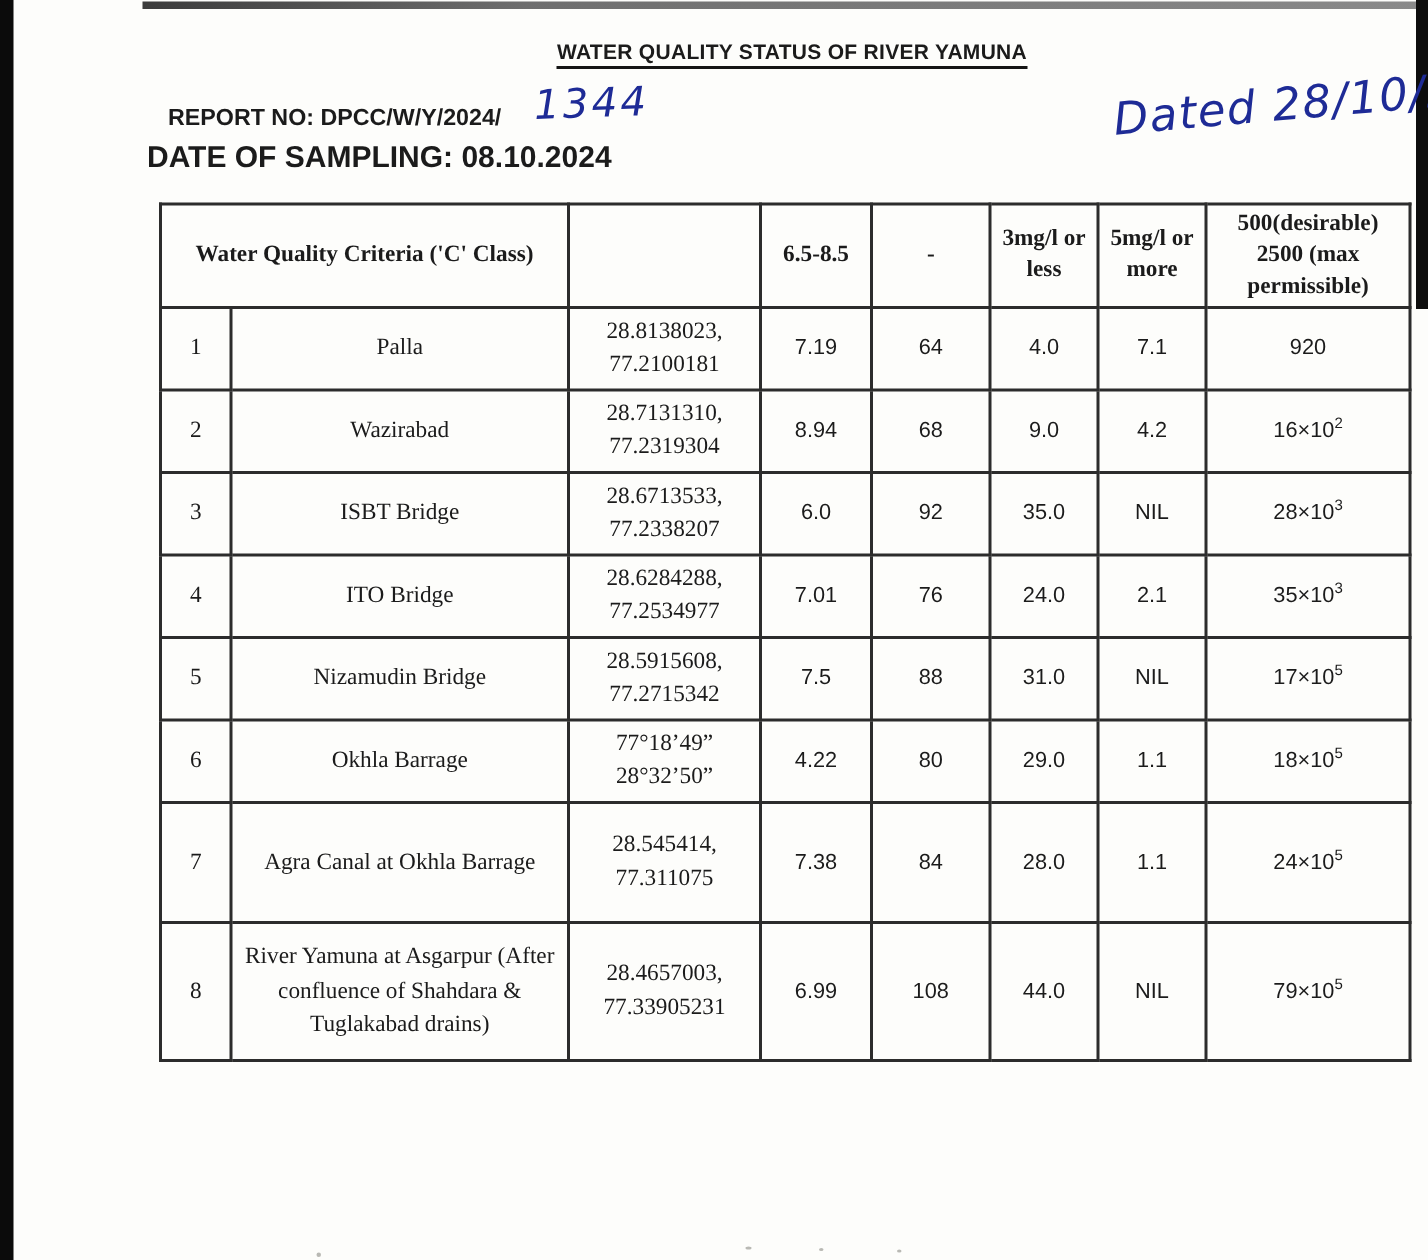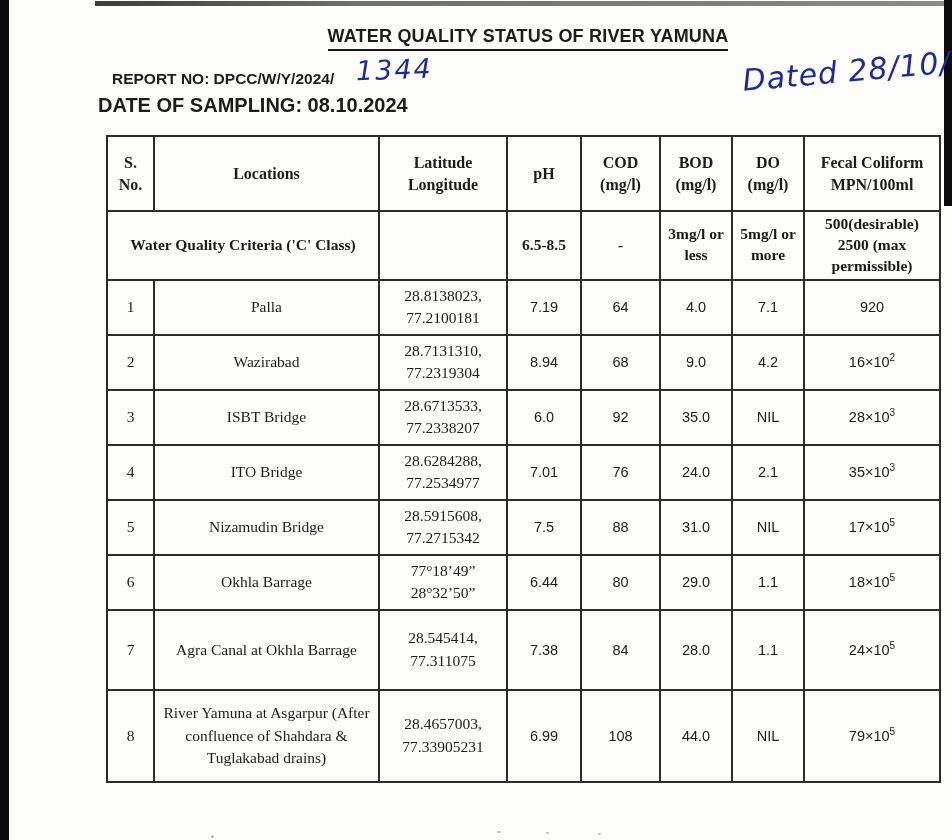--- a/index.html
+++ b/index.html
@@ -22,21 +22,21 @@
   .speck.s1 { left:211px; top:835px; width:3px; height:3px; }
   .speck.s2 { left:497px; top:831px; width:4px; height:2px; }
   .speck.s3 { left:546px; top:832px; width:3px; height:2px; }
   .speck.s4 { left:598px; top:833px; width:3px; height:2px; }
 
   
   .title {
     position:absolute; left:0; top:26px; width:916px;
     text-align:center;
     font-family:"Liberation Sans", sans-serif;
-    font-weight:bold; font-size:18px; letter-spacing:.2px;
+    font-weight:bold; font-size:14px; letter-spacing:.2px;
   }
   .title span {
     display:inline-block;
     margin-left:140px;               
     border-bottom:2.5px solid #151515;
     padding-bottom:2px;
   }
   .report-line {
     position:absolute; left:112px; top:70px;
     font-family:Liberation Sans, sans-serif;
@@ -121,30 +121,20 @@
     <col style="width:47px">
       <col style="width:225px">
       <col style="width:128px">
     <col style="width:74px">
       <col style="width:79px">
       <col style="width:72px">
     <col style="width:72px">
       <col style="width:136px">
   </colgroup>
   <tbody>
-    <tr class="r-head">
-      <th>S. No.</th>
-      <th>Locations</th>
-      <th>Latitude Longitude</th>
-      <th>pH</th>
-      <th>COD (mg/l)</th>
-      <th>BOD (mg/l)</th>
-      <th>DO (mg/l)</th>
-      <th>Fecal Coliform MPN/100ml</th>
-    </tr>
     <tr class="criteria">
       <td colspan="2">Water Quality Criteria ('C' Class)</td>
       <td></td>
       <td>6.5-8.5</td>
       <td>-</td>
       <td>3mg/l or less</td>
       <td>5mg/l or more</td>
       <td>500(desirable) 2500 (max permissible)</td>
     </tr>
 
@@ -195,21 +185,21 @@
       <td class="num">7.5</td>
       <td class="num">88</td>
       <td class="num">31.0</td>
       <td class="num">NIL</td>
       <td class="num"><span>17×10</span><sup>5</sup></td>
     </tr>
     <tr class="r-std">
       <td class="txt">6</td>
       <td class="txt">Okhla Barrage</td>
       <td class="txt">77°18’49” 28°32’50”</td>
-      <td class="num">6.44</td>
+      <td class="num">4.22</td>
       <td class="num">80</td>
       <td class="num">29.0</td>
       <td class="num">1.1</td>
       <td class="num"><span>18×10</span><sup>5</sup></td>
     </tr>
     <tr class="r-tall">
       <td class="txt">7</td>
       <td class="txt">Agra Canal at Okhla Barrage</td>
       <td class="txt">28.545414, 77.311075</td>
       <td class="num">7.38</td>

